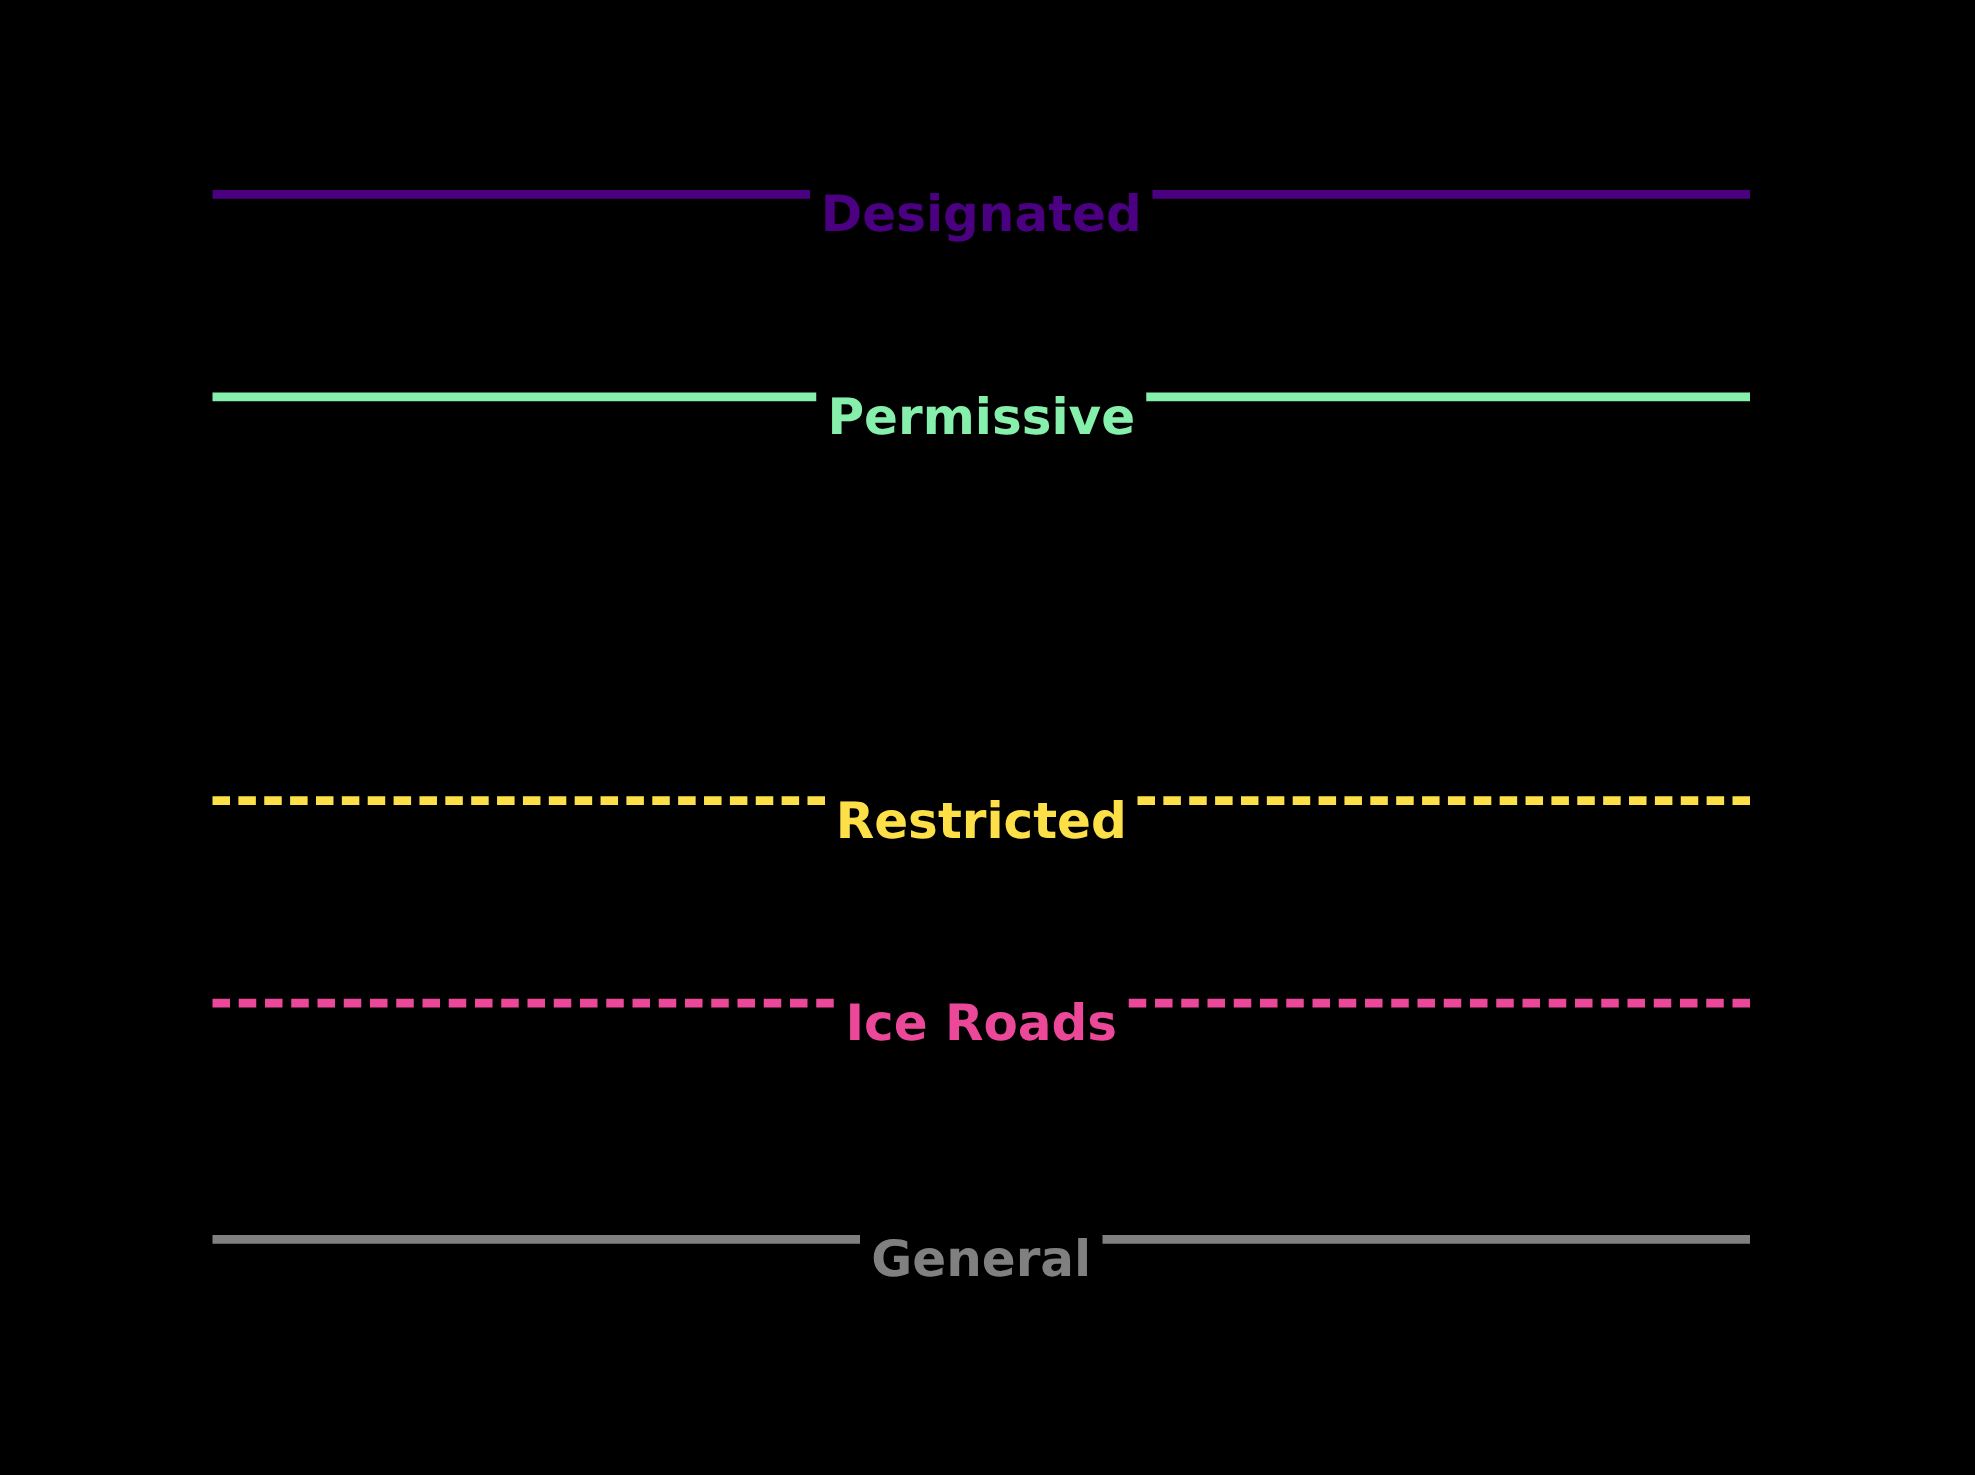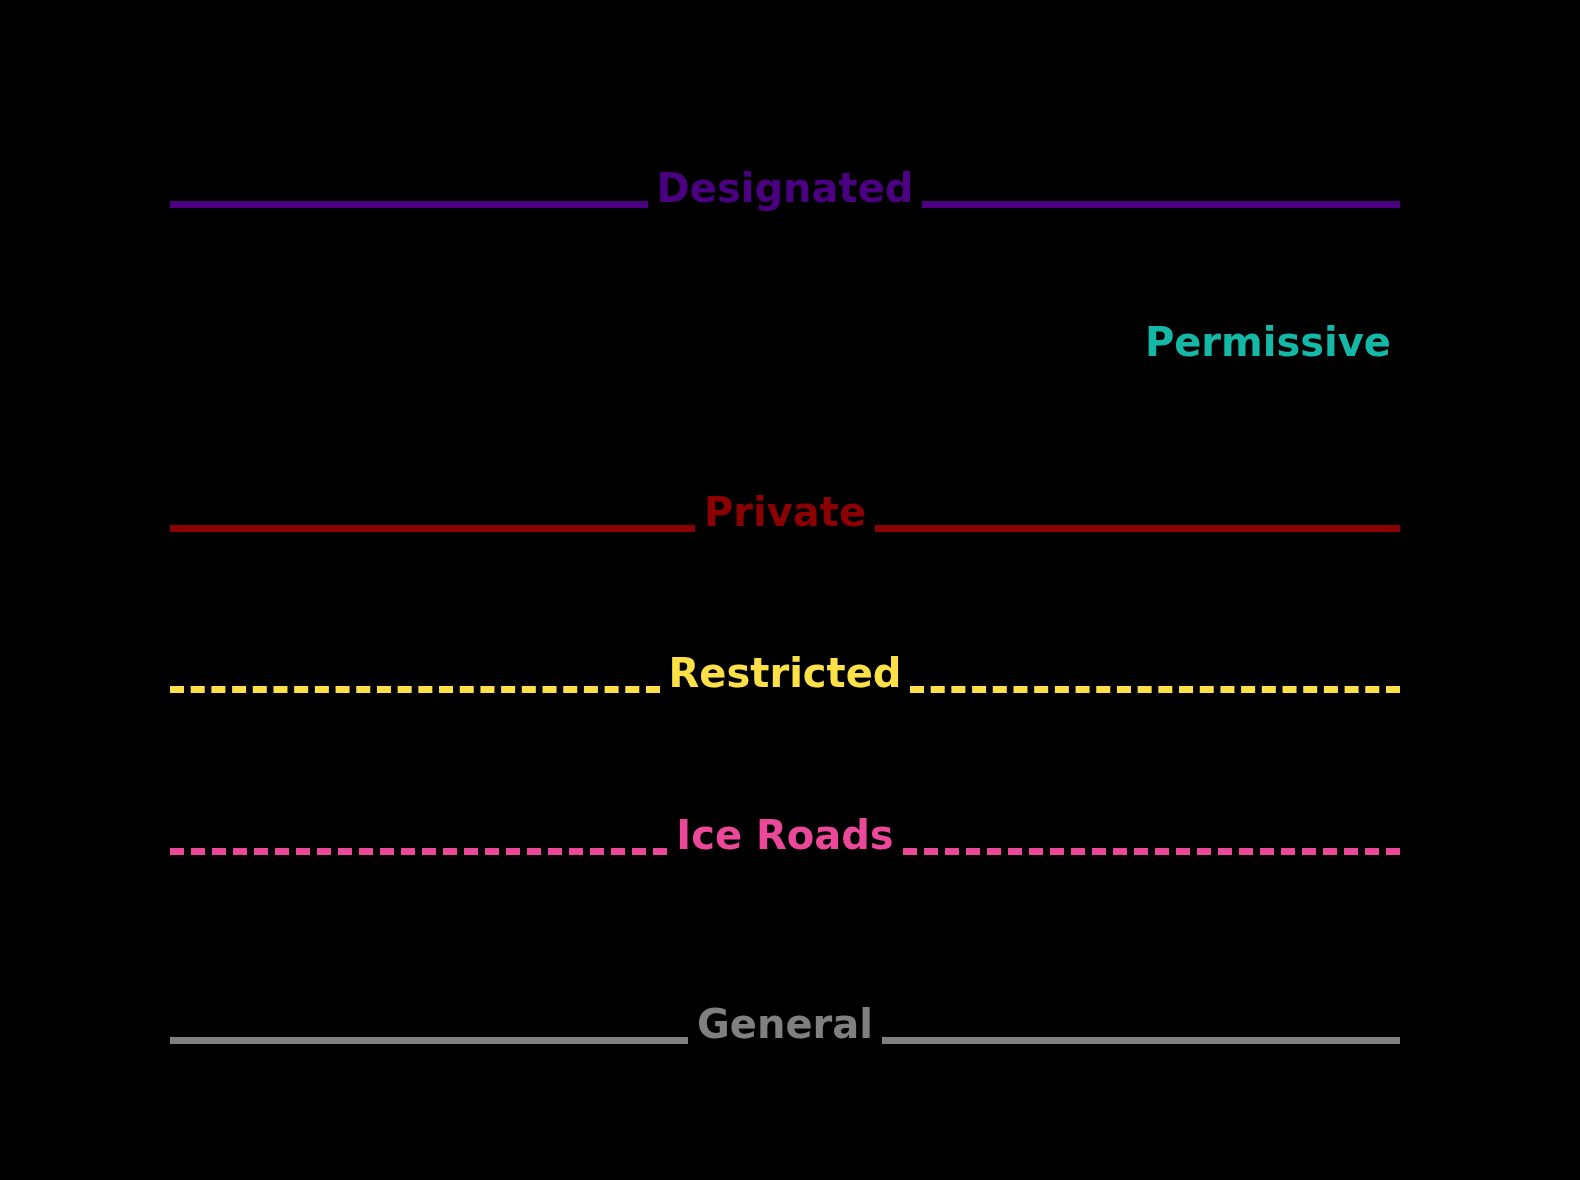--- a/index.html
+++ b/index.html
@@ -20,21 +20,21 @@
     height: 1180px;
     background: #000000;
   }
 
   .legend-row {
     position: absolute;
     left: 170px;
     width: 1230px;
     height: 56px;
     display: flex;
-    align-items: flex-end;
+    align-items: flex-start;
     justify-content: center;
     transform: translateY(-50%);
   }
 
   .legend-seg {
     flex: 1 1 auto;
     height: 0;
     border-top-width: 7px;
     border-top-style: solid;
     border-top-color: currentColor;
@@ -57,28 +57,23 @@
 </style>
 </head>
 <body>
 
 <div id="legend-canvas" style="width: 1580px; height: 1180px; background: rgb(0, 0, 0);">
     <div class="legend-row" style="top: 180px; color: rgb(75, 0, 130);">
       <span class="legend-seg"></span>
       <span class="legend-label">Designated</span>
       <span class="legend-seg"></span>
     </div>
-    <div class="legend-row" style="top: 342px; color: #14b8a6; flex-direction: column;">
+    <div class="legend-row" style="top: 342px; color: #86efac;">
       <span class="legend-seg"></span>
       <span class="legend-label">Permissive</span>
-      <span class="legend-seg"></span>
-    </div>
-    <div class="legend-row" style="top: 504px; color: rgb(139, 0, 0);">
-      <span class="legend-seg"></span>
-      <span class="legend-label">Private</span>
       <span class="legend-seg"></span>
     </div>
     <div class="legend-row" style="top: 665px; color: #fde047;">
       <span class="legend-seg dashed"></span>
       <span class="legend-label">Restricted</span>
       <span class="legend-seg dashed"></span>
     </div>
     <div class="legend-row" style="top: 827px; color: #ec4899;">
       <span class="legend-seg dashed"></span>
       <span class="legend-label">Ice Roads</span>

